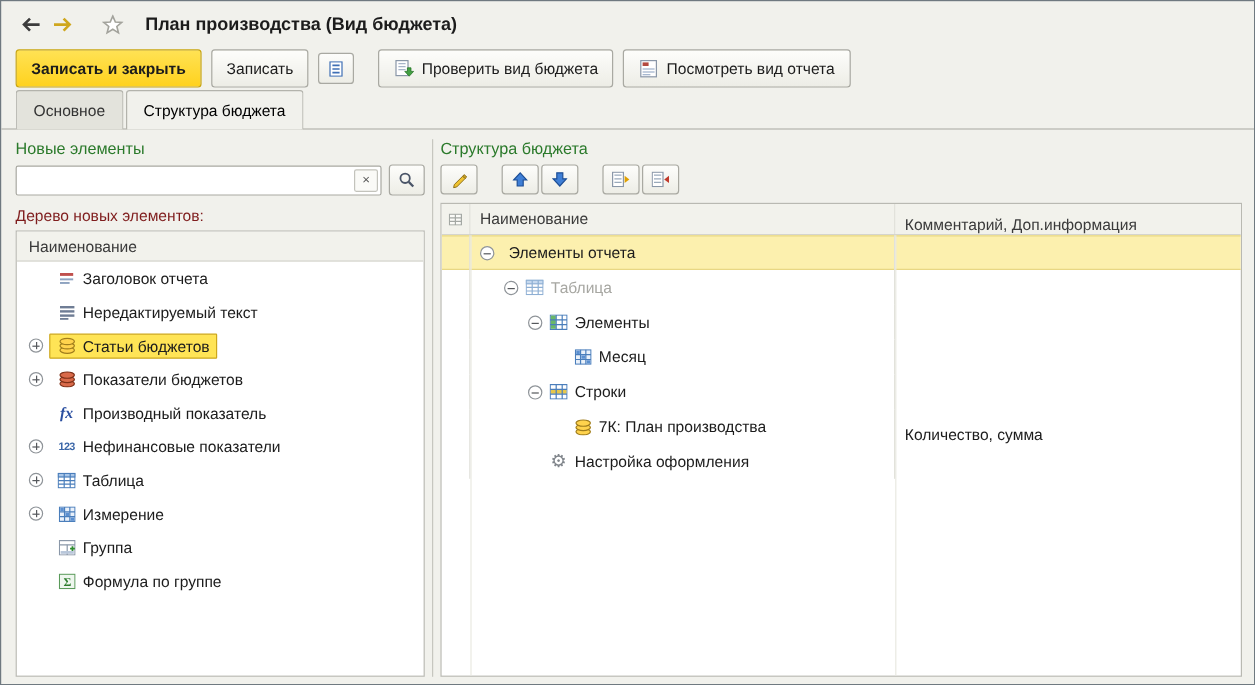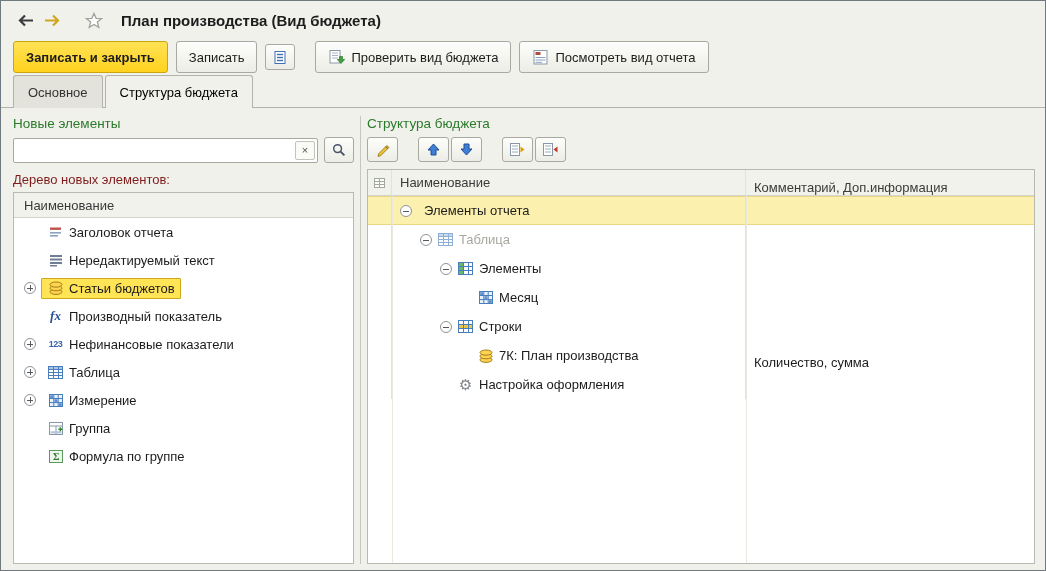--- a/index.html
+++ b/index.html
@@ -246,20 +246,35 @@
                     <ellipse cx="8" cy="10.8" rx="6" ry="2.6"></ellipse>
                     <ellipse cx="8" cy="7.2" rx="6" ry="2.6"></ellipse>
                     <ellipse cx="8" cy="3.6" rx="6" ry="2.6"></ellipse>
                   </g>
                 </svg>
           </span>
               <span>Статьи бюджетов</span>
             </span>
         </div>
 
+        <div class="lrow">
+          <span class="exp plus"></span>
+          <span class="cellbox">
+              <span class="ic">
+            <svg width="16" height="14" viewBox="0 0 16 14">
+                  <g fill="#d96a4a" stroke="#7e3018">
+                    <ellipse cx="8" cy="10.8" rx="6" ry="2.6"></ellipse>
+                    <ellipse cx="8" cy="7.2" rx="6" ry="2.6"></ellipse>
+                    <ellipse cx="8" cy="3.6" rx="6" ry="2.6"></ellipse>
+                  </g>
+                </svg>
+          </span>
+              <span>Показатели бюджетов</span>
+            </span>
+        </div>
 
         <div class="lrow">
           <span class="exp-spacer"></span>
           <span class="cellbox">
               <span class="ic fx-icon"></span>
               <span>Производный показатель</span>
             </span>
         </div>
 
         <div class="lrow">

